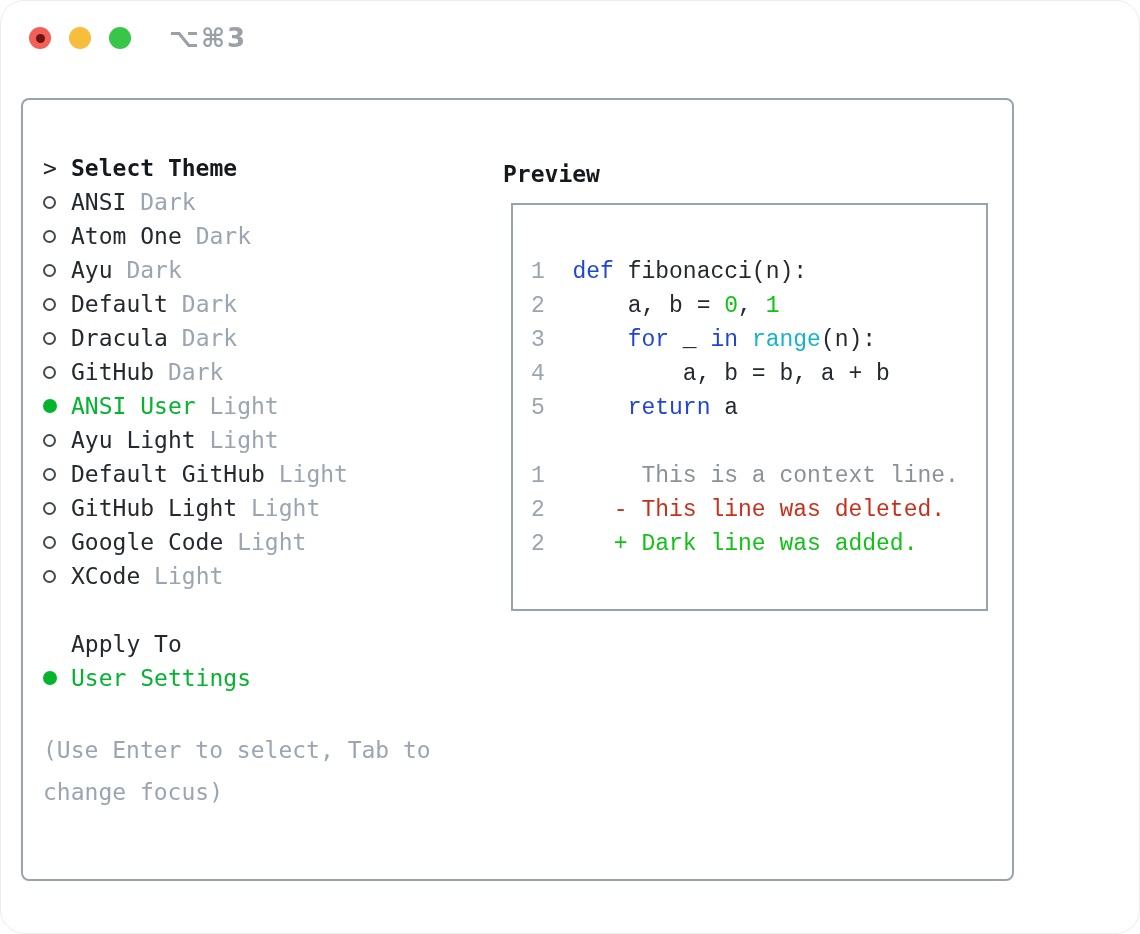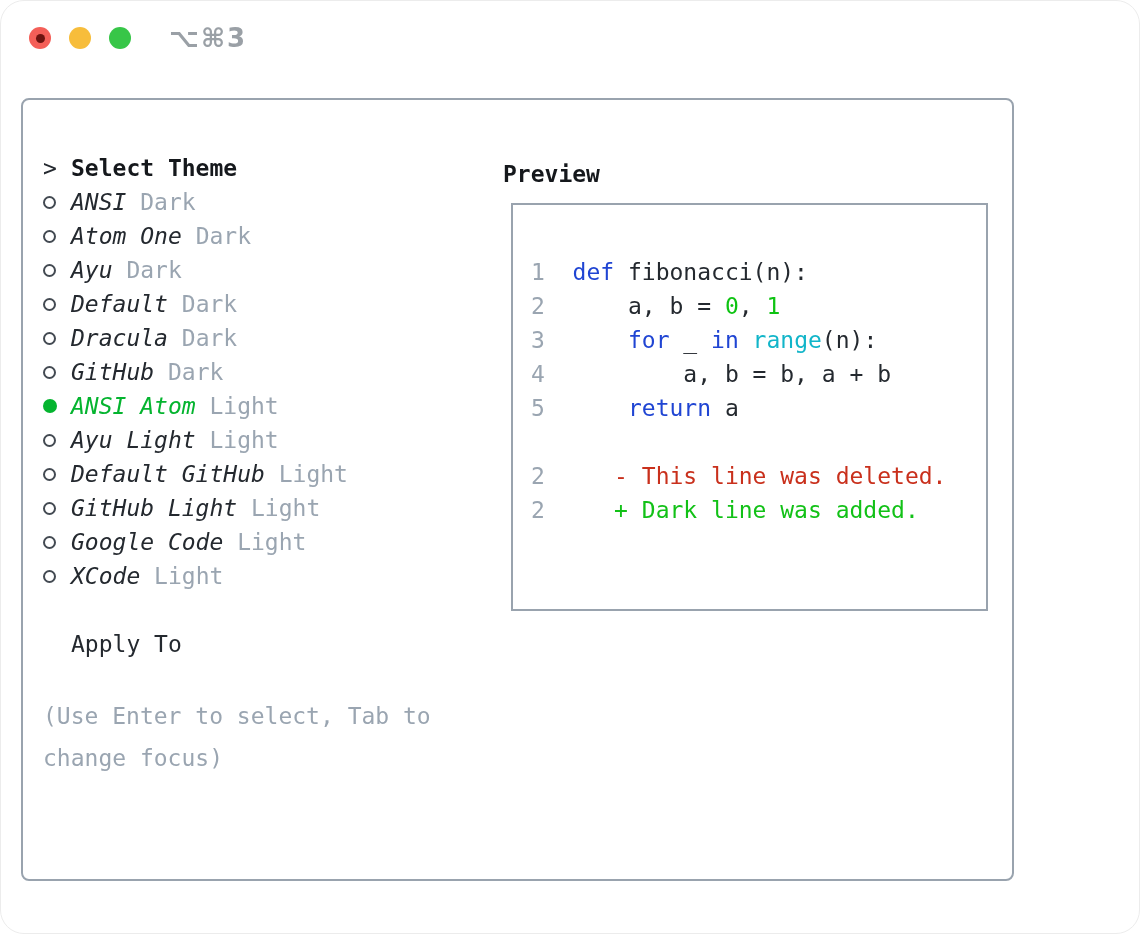--- a/index.html
+++ b/index.html
@@ -51,35 +51,35 @@
   .prompt{color:var(--text); font-weight:normal;}
   .radio-off{
     width:13px;height:13px;border-radius:50%;
     border:2px solid var(--ring); box-sizing:border-box;
   }
   .radio-on{
     width:14px;height:14px;border-radius:50%;
     background:var(--selected);
   }
   .left-col{position:absolute; left:20px; top:51px; width:460px;}
-  .name{color:var(--text);font-style:italic;}
+  .name{color:var(--text);}
   .name.sel{color:var(--selected);}
   .variant{color:var(--muted); margin-left:1ch;}
   .spacer{height:34px;}
   .hint{
     width:432px; font-size:23px; line-height:42px; color:var(--muted);
     white-space:normal; word-break:normal;
   }
   
   .preview-title{position:absolute; left:480px; top:57px;}
   .preview-box{
     position:absolute; left:488px; top:103px; width:477px; height:408px;
     border:2px solid var(--border); box-sizing:border-box; background:#fff;
   }
-  .code-lines{position:absolute; left:18px; top:50px;}
+  .code-lines{position:absolute; left:18px; top:50px;font-family:Liberation Mono, monospace;}
   .code-row{height:34px; line-height:34px; font-size:23px; white-space:pre;}
   .seg-fg{color:var(--text);}
   .seg-ln{color:var(--muted);}
   .seg-kw{color:var(--keyword);}
   .seg-fn{color:var(--builtin);}
   .seg-num{color:var(--number);}
   .seg-add{color:var(--added);}
   .seg-del{color:var(--removed);margin-top:34px;}
   .seg-ctx{color:var(--context);}
 </style>
@@ -103,52 +103,54 @@
         <span class="bold">Select Theme</span>
       </div>
 
       <div id="theme-items">
           <div class="row"><span class="marker"><span class="radio-off"></span></span><span class="name">ANSI</span><span class="variant">Dark</span></div>
           <div class="row"><span class="marker"><span class="radio-off"></span></span><span class="name">Atom One</span><span class="variant">Dark</span></div>
           <div class="row"><span class="marker"><span class="radio-off"></span></span><span class="name">Ayu</span><span class="variant">Dark</span></div>
           <div class="row"><span class="marker"><span class="radio-off"></span></span><span class="name">Default</span><span class="variant">Dark</span></div>
           <div class="row"><span class="marker"><span class="radio-off"></span></span><span class="name">Dracula</span><span class="variant">Dark</span></div>
           <div class="row"><span class="marker"><span class="radio-off"></span></span><span class="name">GitHub</span><span class="variant">Dark</span></div>
-          <div class="row"><span class="marker"><span class="radio-on"></span></span><span class="name sel">ANSI Atom</span><span class="variant">Light</span></div>
+          <div class="row"><span class="marker"><span class="radio-on"></span></span><span class="name sel">ANSI User</span><span class="variant">Light</span></div>
           <div class="row"><span class="marker"><span class="radio-off"></span></span><span class="name">Ayu Light</span><span class="variant">Light</span></div>
           <div class="row"><span class="marker"><span class="radio-off"></span></span><span class="name">Default GitHub</span><span class="variant">Light</span></div>
           <div class="row"><span class="marker"><span class="radio-off"></span></span><span class="name">GitHub Light</span><span class="variant">Light</span></div>
           <div class="row"><span class="marker"><span class="radio-off"></span></span><span class="name">Google Code</span><span class="variant">Light</span></div>
           <div class="row"><span class="marker"><span class="radio-off"></span></span><span class="name">XCode</span><span class="variant">Light</span></div>
         </div>
 
       <div class="row spacer"></div>
 
       <div class="row">
         <span class="marker"></span>
         <span>Apply To</span>
       </div>
 
       <div id="apply-items">
+          <div class="row"><span class="marker"><span class="radio-on"></span></span><span class="name sel">User Settings</span></div>
         </div>
 
       <div class="row spacer"></div>
 
       <div class="hint">(Use Enter to select, Tab to change focus)</div>
     </div>
 
     <div class="preview-title row bold">Preview</div>
 
     <div class="preview-box">
       <div class="code-lines" id="code-lines">
           <div class="code-row"><span class="seg-ln">1</span><span class="seg-fg">  </span><span class="seg-kw">def</span><span class="seg-fg"> fibonacci(n):</span></div>
           <div class="code-row"><span class="seg-ln">2</span><span class="seg-fg">      </span><span class="seg-fg">a, b = </span><span class="seg-num">0</span><span class="seg-fg">, </span><span class="seg-num">1</span></div>
           <div class="code-row"><span class="seg-ln">3</span><span class="seg-fg">      </span><span class="seg-kw">for</span><span class="seg-fg"> _ </span><span class="seg-kw">in</span><span class="seg-fg"> </span><span class="seg-fn">range</span><span class="seg-fg">(n):</span></div>
           <div class="code-row"><span class="seg-ln">4</span><span class="seg-fg">          </span><span class="seg-fg">a, b = b, a + b</span></div>
           <div class="code-row"><span class="seg-ln">5</span><span class="seg-fg">      </span><span class="seg-kw">return</span><span class="seg-fg"> a</span></div>
           <div class="code-row"></div>
+          <div class="code-row"><span class="seg-ln">1</span><span class="seg-fg">       </span><span class="seg-ctx">This is a context line.</span></div>
           <div class="code-row"><span class="seg-ln">2</span><span class="seg-fg">     </span><span class="seg-del">- This line was deleted.</span></div>
           <div class="code-row"><span class="seg-ln">2</span><span class="seg-fg">     </span><span class="seg-add">+ Dark line was added.</span></div>
         </div>
     </div>
 
   </div>
 </div>
 
 </body></html>

